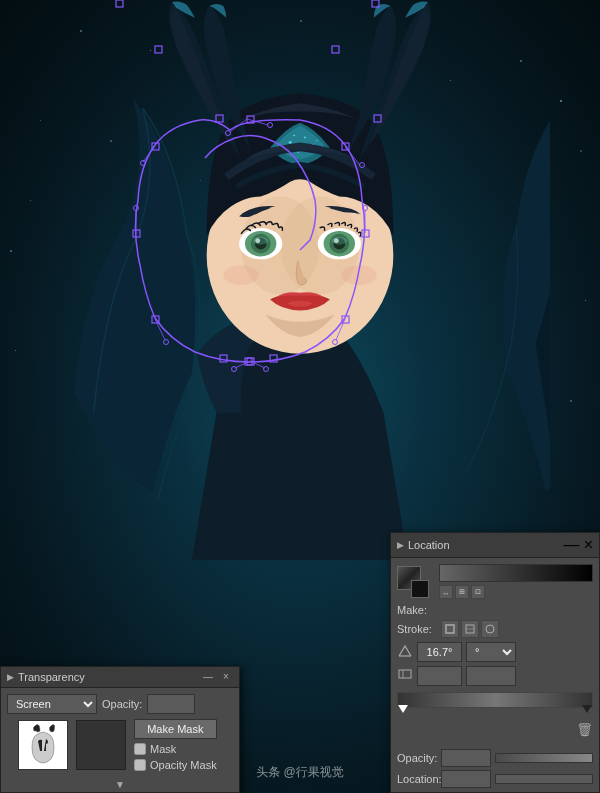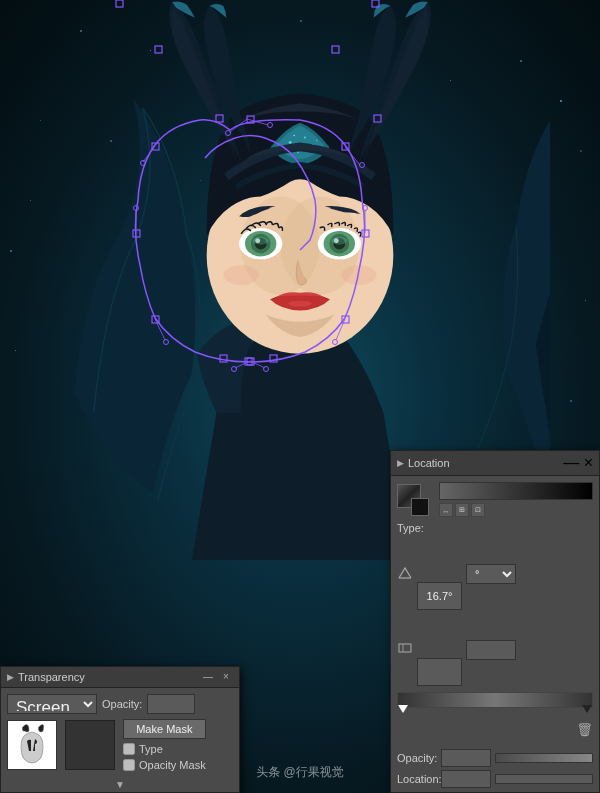--- a/index.html
+++ b/index.html
@@ -85,21 +85,21 @@
     .panel-row {
       display: flex;
       align-items: center;
       margin-bottom: 5px;
       gap: 5px;
     }
     .blend-mode-select {
       background: #5a5a5a;
       border: 1px solid #333;
       color: #eee;
-      font-size: 17px;
+      font-size: 11px;
       padding: 2px 4px;
       width: 90px;
       height: 20px;
     }
     .opacity-label {
       font-size: 11px;
       color: #ccc;
     }
     .opacity-input {
       background: #5a5a5a;
@@ -109,20 +109,21 @@
       width: 48px;
       height: 20px;
       text-align: center;
       padding-left: 45px;
     }
     .mask-area {
       display: flex;
       align-items: center;
       gap: 8px;
       margin-top: 4px;
+      margin-left: 11px;
     }
     .mask-options {
       display: flex;
       flex-direction: column;
       gap: 4px;
     }
     .make-mask-btn {
       background: #6a6a6a;
       border: 1px solid #333;
       color: #eee;
@@ -225,23 +226,22 @@
     .angle-icon {
       font-size: 12px;
       color: #ccc;
     }
     .angle-input {
       background: #5a5a5a;
       border: 1px solid #333;
       color: #eee;
       font-size: 11px;
       width: 45px;
-      height: 28px;
+      height: 20px;
       text-align: center;
-      margin-top: 44px;
     }
     .aspect-row {
       display: flex;
       align-items: center;
       gap: 4px;
       margin-bottom: 4px;
     }
     .gradient-slider-area {
       margin-top: 4px;
       padding: 2px 0;
@@ -544,21 +544,21 @@
           <path d="M 22 16 Q 24 17 24 19 Q 24 21 22 21 L 22 28 L 20 28 Z" fill="#222"></path>
         </svg>
       </div>
 
       <div style="width:50px;height:50px;background:#333;border:1px solid #222;display:flex;align-items:center;justify-content:center;font-size:9px;color:#666;">
       </div>
       <div class="mask-options">
         <button class="make-mask-btn">Make Mask</button>
         <div class="checkbox-row">
           <input type="checkbox" disabled="" style="">
-          <label>Type</label>
+          <label>Mask</label>
         </div>
         <div class="checkbox-row">
           <input type="checkbox" disabled="" style="">
           <label>Opacity Mask</label>
         </div>
       </div>
     </div>
   </div>
   <div class="panel-bottom-arrow">▼</div>
 </div>
@@ -586,23 +586,44 @@
         <div style="display:flex;gap:2px;">
 
           <div style="width:14px;height:14px;background:#5a5a5a;border:1px solid #444;font-size:7px;color:#ccc;display:flex;align-items:center;justify-content:center;">↔</div>
           <div style="width:14px;height:14px;background:#5a5a5a;border:1px solid #444;font-size:7px;color:#ccc;display:flex;align-items:center;justify-content:center;">⊞</div>
           <div style="width:14px;height:14px;background:#5a5a5a;border:1px solid #444;font-size:7px;color:#ccc;display:flex;align-items:center;justify-content:center;">⊡</div>
         </div>
       </div>
     </div>
 
     <div class="gradient-row">
-      <span class="gradient-label">Type:</span>
-    </div>
-
+      <span class="gradient-label">Make:</span>
+    </div>
+
+    <div class="gradient-row">
+      <span class="gradient-label">Stroke:</span>
+      <div class="stroke-icons">
+        <div class="stroke-icon-btn">
+          <svg width="10" height="10" viewBox="0 0 10 10">
+              <rect x="1" y="1" width="8" height="8" fill="none" stroke="#aaa" stroke-width="1.5"></rect>
+            </svg>
+        </div>
+        <div class="stroke-icon-btn">
+          <svg width="10" height="10" viewBox="0 0 10 10">
+              <rect x="1" y="1" width="8" height="8" fill="none" stroke="#aaa" stroke-width="1"></rect>
+              <line x1="1" y1="5" x2="9" y2="5" stroke="#aaa" stroke-width="0.5"></line>
+            </svg>
+        </div>
+        <div class="stroke-icon-btn">
+          <svg width="10" height="10" viewBox="0 0 10 10">
+              <circle cx="5" cy="5" r="4" fill="none" stroke="#aaa" stroke-width="1"></circle>
+            </svg>
+        </div>
+      </div>
+    </div>
 
     <div class="angle-row">
       <span class="angle-icon">
         <svg width="16" height="16" viewBox="0 0 16 16">
           <path d="M 2 13 L 8 3 L 14 13" fill="none" stroke="#aaa" stroke-width="1.2"></path>
           <line x1="2" y1="13" x2="14" y2="13" stroke="#aaa" stroke-width="1.2"></line>
         </svg>
       </span>
       <input class="angle-input" type="text" value="16.7°" style="">
       <select class="gradient-type-select" style="width:50px;flex:unset;">

